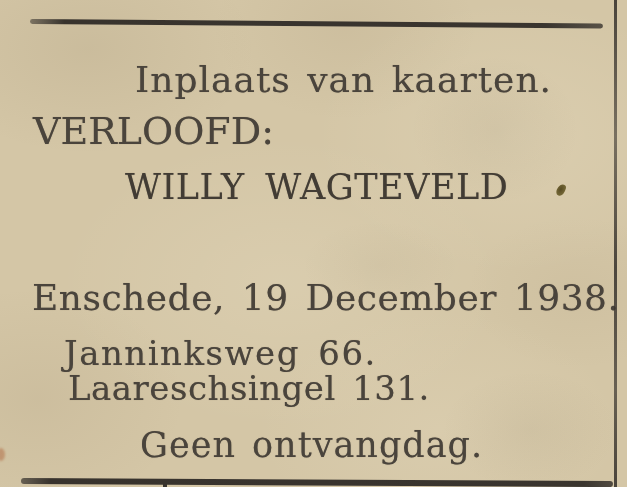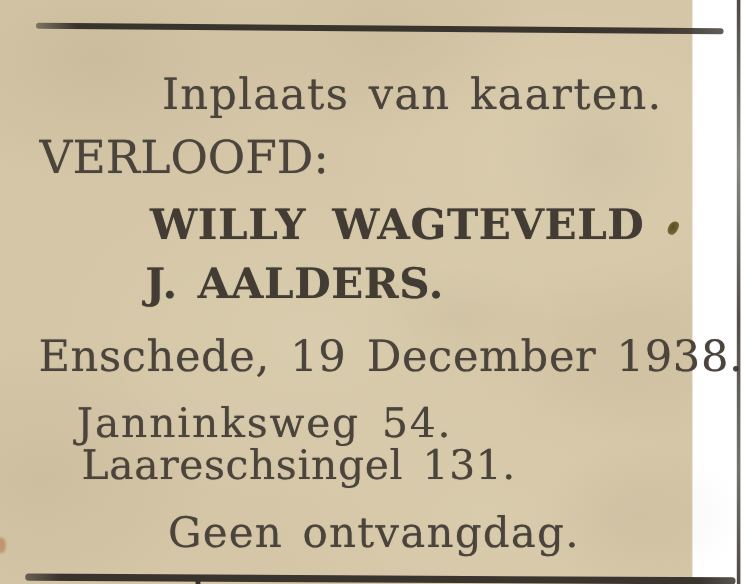--- a/index.html
+++ b/index.html
@@ -3,21 +3,21 @@
 <meta charset="utf-8">
 <style>
   html, body { margin: 0; padding: 0; }
   body {
     width: 627px; height: 487px; overflow: hidden;
     font-family: "DejaVu Serif", serif;
   }
 
   .paper {
     position: relative;
-    width: 577px; height: 487px;
+    width: 627px; height: 487px;
     background-color: #d4c6a6;
     background-image:
       radial-gradient(ellipse 240px 150px at 14% 10%, rgba(118,100,70,0.10), transparent 70%),
       radial-gradient(ellipse 280px 190px at 82% 28%, rgba(255,246,222,0.16), transparent 72%),
       radial-gradient(ellipse 320px 210px at 45% 58%, rgba(255,248,228,0.13), transparent 70%),
       radial-gradient(ellipse 260px 170px at 70% 88%, rgba(240,230,205,0.18), transparent 70%),
       radial-gradient(ellipse 210px 160px at 6% 82%, rgba(128,108,78,0.09), transparent 70%),
       radial-gradient(ellipse 190px 130px at 55% 6%, rgba(124,104,74,0.08), transparent 70%),
       radial-gradient(ellipse 160px 110px at 92% 60%, rgba(126,106,76,0.06), transparent 70%);
     color: #4a443c;
@@ -66,21 +66,21 @@
   }
 
   .line {
     position: absolute;
     white-space: nowrap;
     line-height: 1;
     text-shadow: 0 0 0.7px rgba(70,63,54,0.55);
   }
   .line-intro      { left: 135px; top: 62px;  font-size: 36px; letter-spacing: 1px;   word-spacing: 4px; }
   .line-status     { left: 33px;  top: 112px; font-size: 38px; letter-spacing: 0px; }
-  .line-name1      { left: 125px; top: 170px; font-size: 35px; font-weight: bold;
+  .line-name1      { left: 125px; top: 170px; font-size: 35px; font-weight: normal;
                      letter-spacing: 0.5px; word-spacing: 9px; color: #423c34; }
   .line-name2      { left: 121px; top: 219px; font-size: 35px; font-weight: bold;
                      letter-spacing: 0.5px; word-spacing: 4px; color: #423c34; }
   .line-place-date { left: 32px;  top: 280px; font-size: 36px; letter-spacing: 0.5px; word-spacing: 5px; }
   .line-address1   { left: 64px;  top: 336px; font-size: 34px; letter-spacing: 1.5px; word-spacing: 6px; }
   .line-address2   { left: 68px;  top: 371px; font-size: 34px; letter-spacing: 0.5px; word-spacing: 5px; }
   .line-closing    { left: 140px; top: 428px; font-size: 35px; letter-spacing: 1px;   word-spacing: 4px; }
 </style>
 </head>
 <body>
@@ -92,25 +92,24 @@
   <div class="ghost ghost-3"></div>
 
   <div class="rule top-rule"></div>
 
   <div class="line line-intro">Inplaats van kaarten.</div>
 
   <div class="line line-status">VERLOOFD:</div>
 
   <div class="line line-name1">WILLY WAGTEVELD</div>
 
-  <div class="line line-name2">J. AALDERS.</div>
 
   <div class="line line-place-date">Enschede, 19 December 1938.</div>
 
-  <div class="line line-address1">Janninksweg 54.</div>
+  <div class="line line-address1">Janninksweg 66.</div>
 
   <div class="line line-address2">Laareschsingel 131.</div>
 
   <div class="line line-closing">Geen ontvangdag.</div>
 
   <div class="ink-speck"></div>
   <div class="red-speck"></div>
 
   <div class="rule bottom-rule"></div>
   <div class="rule bottom-tick"></div>

